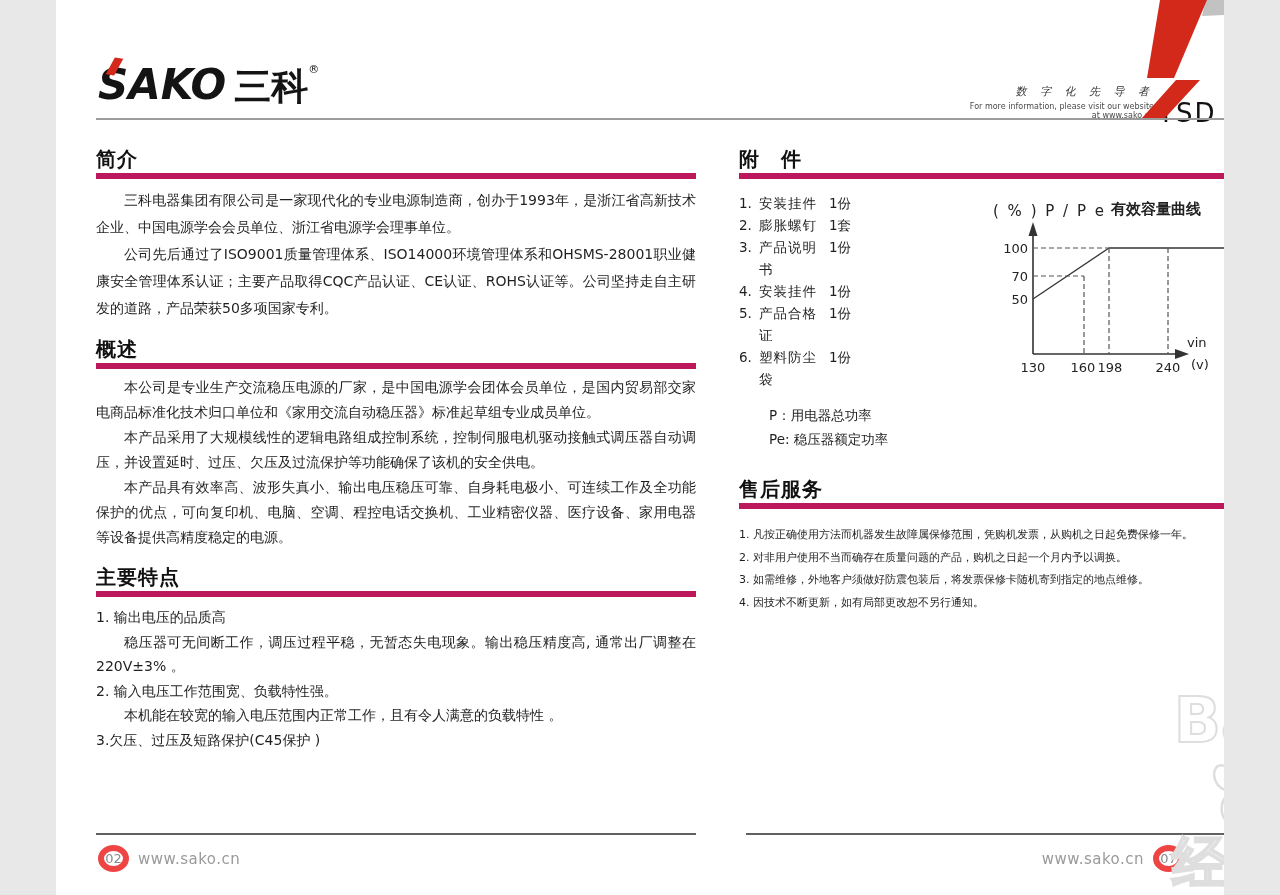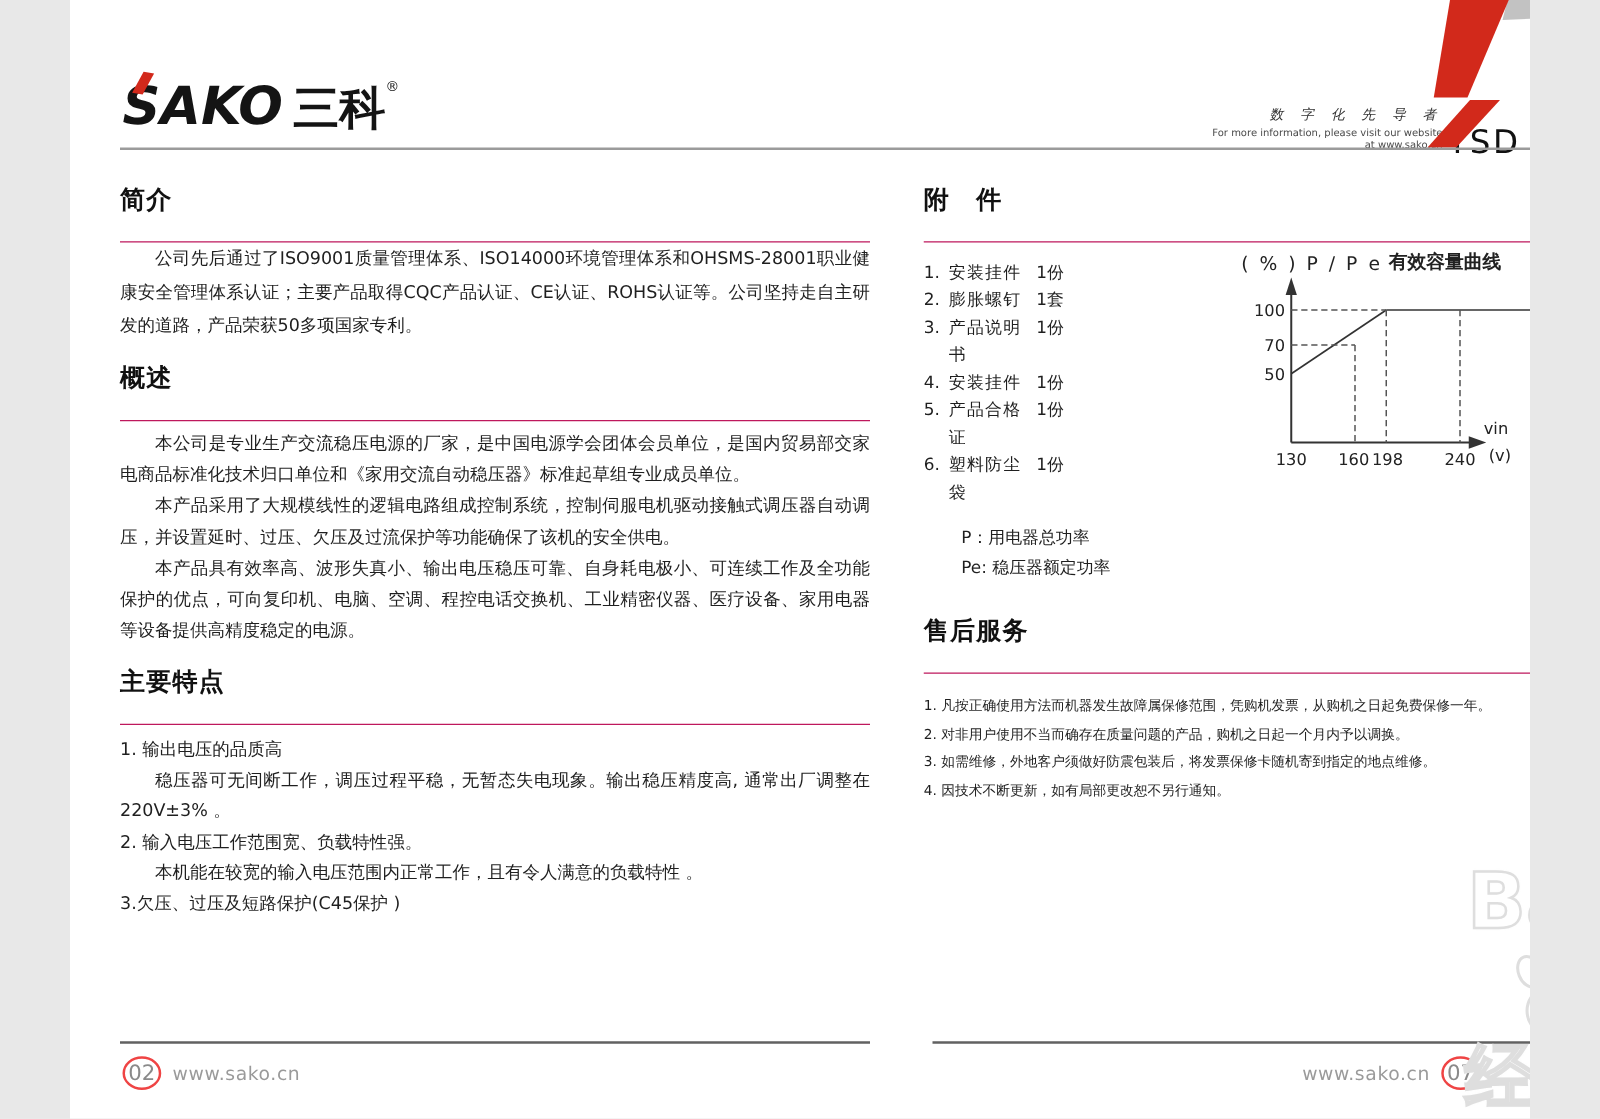--- a/index.html
+++ b/index.html
@@ -21,21 +21,21 @@
   .tagline-cn { font-size:11px; letter-spacing:5px; color:#333; font-weight:400;
     font-family:"DejaVu Serif","Liberation Serif",serif; font-style:italic; }
   .tagline-en { font-size:8px; color:#4a4a4a; margin-top:3px;text-align:right; }
   .series-title { position:absolute; left:1102px; top:80px; font-size:26px; font-weight:500;
     color:#111; letter-spacing:2px; white-space:nowrap;margin-top:16px; }
   .flash { position:absolute; right:0; top:0; width:120px; height:130px; }
   
   .col-left  { position:absolute; left:40px;  top:146px; width:600px; }
   .col-right { position:absolute; left:683px; top:146px; width:557px; }
   h2.sec { font-size:20px; font-weight:700; color:#111; letter-spacing:1px;
-    padding-bottom:20px; border-bottom:1px solid #be185d; }
+    padding-bottom:0; border-bottom:6px solid #be185d; }
   .col-left p.body { font-size:14px; line-height:27px; text-align:justify; text-indent:2em; }
   .col-left .ov p.body { line-height:25px; }
   .mt8  { margin-top:8px; }  .mt6 { margin-top:6px; }
   .sec-gap { margin-top:14px; }
   
   .feat { font-size:14px; }
   .feat .ft-title { line-height:24.5px; }
   .feat .ft-body  { line-height:24.5px; text-indent:2em; text-align:justify; }
   
   .acc-list { margin-top:13px; }
@@ -50,22 +50,22 @@
   .svc-item { font-size:11px; line-height:22.5px; white-space:nowrap; }
   
   .chart { position:absolute; left:252px; top:50px; width:262px; height:195px; }
   .chart text { fill:#222; font-family:"DejaVu Sans","Liberation Sans",sans-serif; }
   
   .f-line-left  { position:absolute; left:40px;  top:833px; width:600px; height:2px; background:#616161; }
   .f-line-right { position:absosolute; }
   .f-line-right { position:absolute; left:690px; top:833px; width:550px; height:2px; background:#616161; }
   .f-left  { position:absolute; left:42px;  top:845px; display:flex; align-items:center; gap:9px; }
   .f-right { position:absolute; right:40px; top:845px; display:flex; align-items:center; gap:9px; }
-  .page-chip { width:31px; height:27px; border:2px solid #ef4444; border-radius:50%;
-    display:flex; align-items:center; justify-content:center; font-size:17px; color:#8a8a8a; }
+  .page-chip { width:31px; height:27px; border:6px solid #ef4444; border-radius:50%;
+    display:flex; align-items:center; justify-content:center; font-size:13px; color:#8a8a8a; }
   .site { font-size:15px; color:#9a9a9a; letter-spacing:0.5px; }
   
   .watermark { position:absolute; left:898px; top:690px; width:330px; z-index:5; pointer-events:none; }
   .wm-row { display:flex; align-items:flex-end;flex-direction:column; }
   .wm-txt { color:#fff; -webkit-text-stroke:2px #dedede; font-weight:800;
     text-shadow:0 0 2px rgba(200,200,200,.35); }
   .wm-bai { font-size:62px; line-height:1; }
   .wm-cn  { font-size:56px; line-height:1.05; margin-left:2px; }
   .wm-paw { width:82px; height:84px; margin:0 -4px -2px -4px; }
   .wm-url { font-size:31px; letter-spacing:1px; margin-top:2px;
@@ -91,20 +91,21 @@
     <polygon points="102,0 120,0 120,15 98,16" fill="#c2c2c2"></polygon>
     <polygon points="56,0 103,0 70,78 43,78" fill="#d2291b"></polygon>
     <polygon points="72,80 96,80 61,118 38,118" fill="#d2291b"></polygon>
   </svg>
 
   <div class="header-rule"></div>
 
   <div class="col-left">
 
     <h2 class="sec">简介</h2>
+    <p class="body mt8">三科电器集团有限公司是一家现代化的专业电源制造商，创办于1993年，是浙江省高新技术企业、中国电源学会会员单位、浙江省电源学会理事单位。</p>
     <p class="body">公司先后通过了ISO9001质量管理体系、ISO14000环境管理体系和OHSMS-28001职业健康安全管理体系认证；主要产品取得CQC产品认证、CE认证、ROHS认证等。公司坚持走自主研发的道路，产品荣获50多项国家专利。</p>
 
     <h2 class="sec sec-gap">概述</h2>
     <div class="ov">
       <p class="body mt6">本公司是专业生产交流稳压电源的厂家，是中国电源学会团体会员单位，是国内贸易部交家电商品标准化技术归口单位和《家用交流自动稳压器》标准起草组专业成员单位。</p>
       <p class="body">本产品采用了大规模线性的逻辑电路组成控制系统，控制伺服电机驱动接触式调压器自动调压，并设置延时、过压、欠压及过流保护等功能确保了该机的安全供电。</p>
       <p class="body">本产品具有效率高、波形失真小、输出电压稳压可靠、自身耗电极小、可连续工作及全功能保护的优点，可向复印机、电脑、空调、程控电话交换机、工业精密仪器、医疗设备、家用电器等设备提供高精度稳定的电源。</p>
     </div>
 
     <h2 class="sec sec-gap">主要特点</h2>

